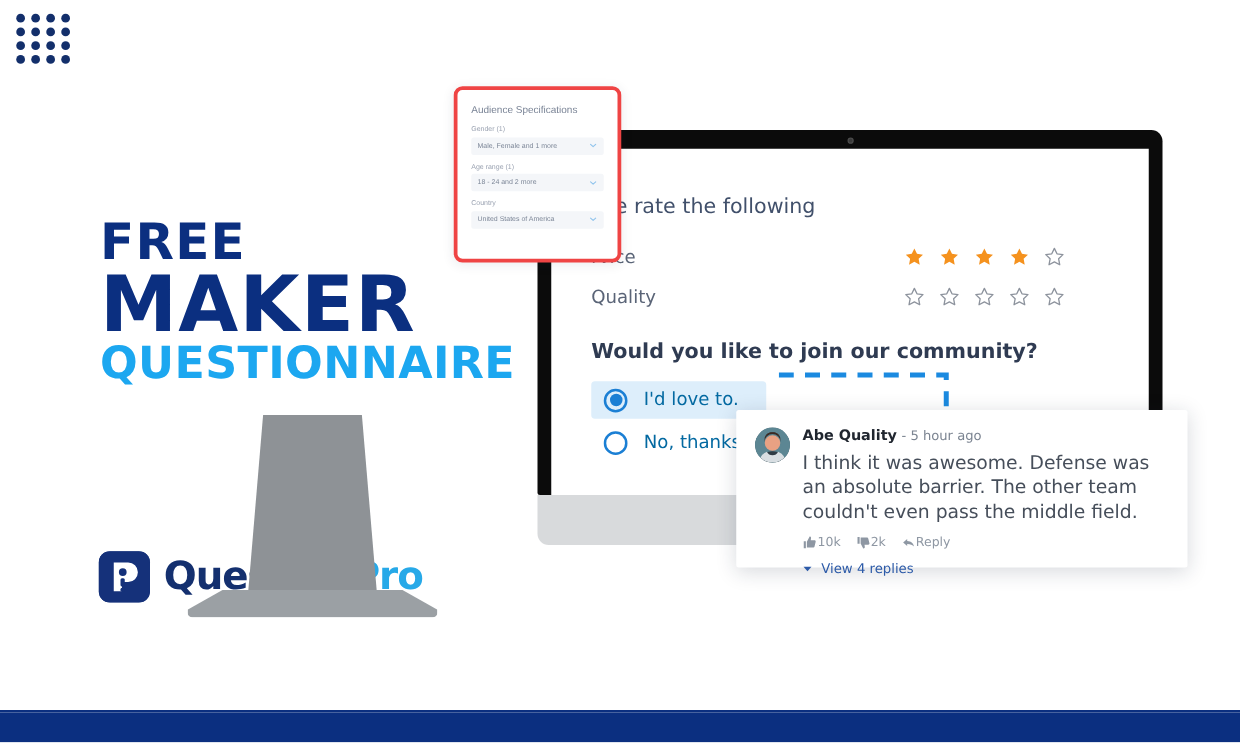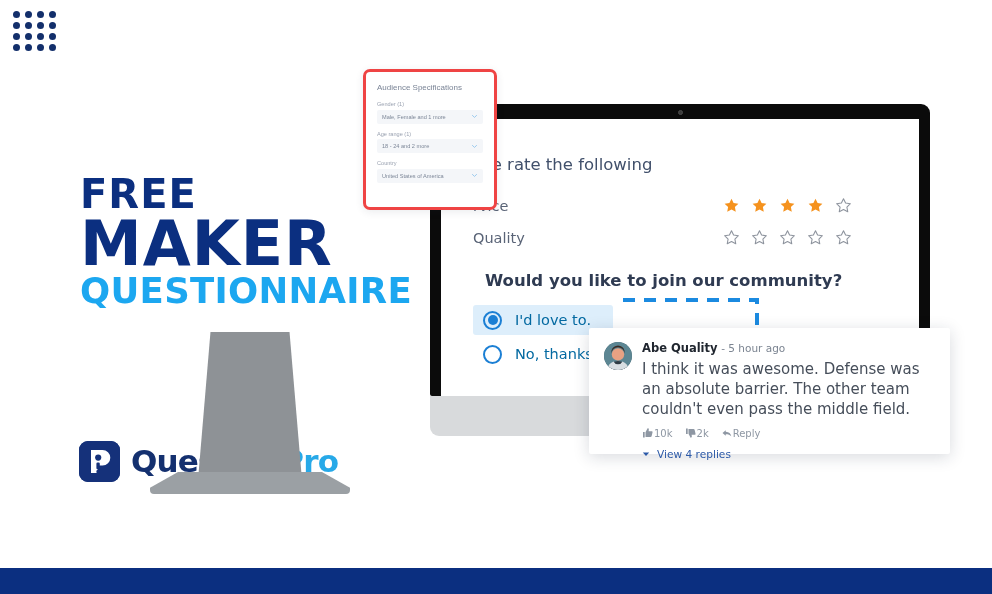--- a/index.html
+++ b/index.html
@@ -194,21 +194,21 @@
     display: flex;
     gap: 11px;
   }
   .star {
     width: 17px;
     height: 17px;
     display: block;
   }
   #community-question {
     position: absolute;
-    left: 44px;
+    left: 32px;
     top: 152px;
     font-size: 16.5px;
     color: #2f3b52;
     font-weight: 600;
     white-space: nowrap;
   }
   .radio-row {
     position: absolute;
     left: 32px;
     display: flex;

